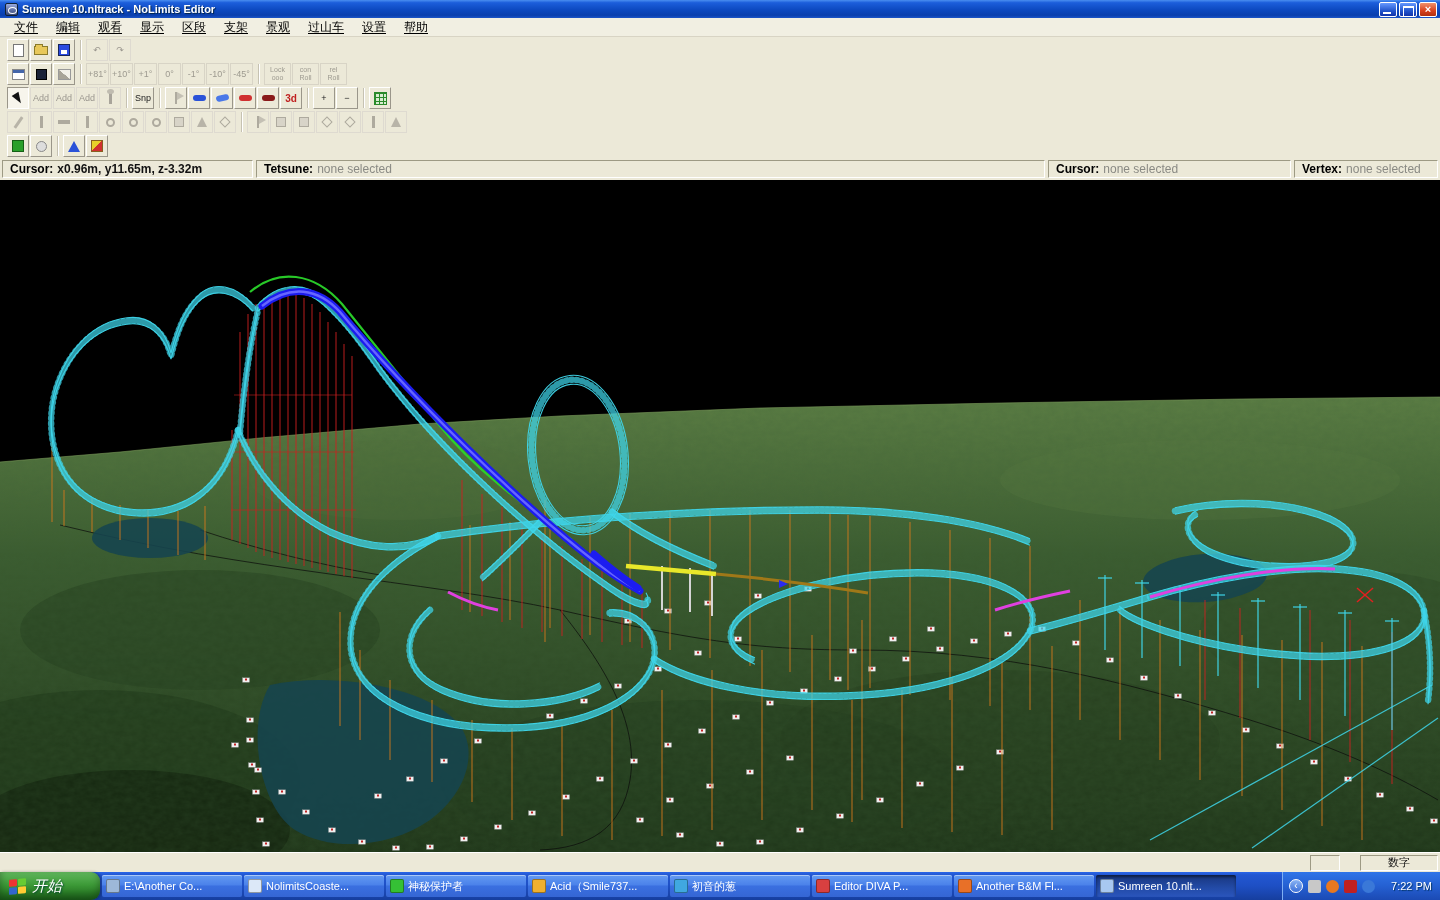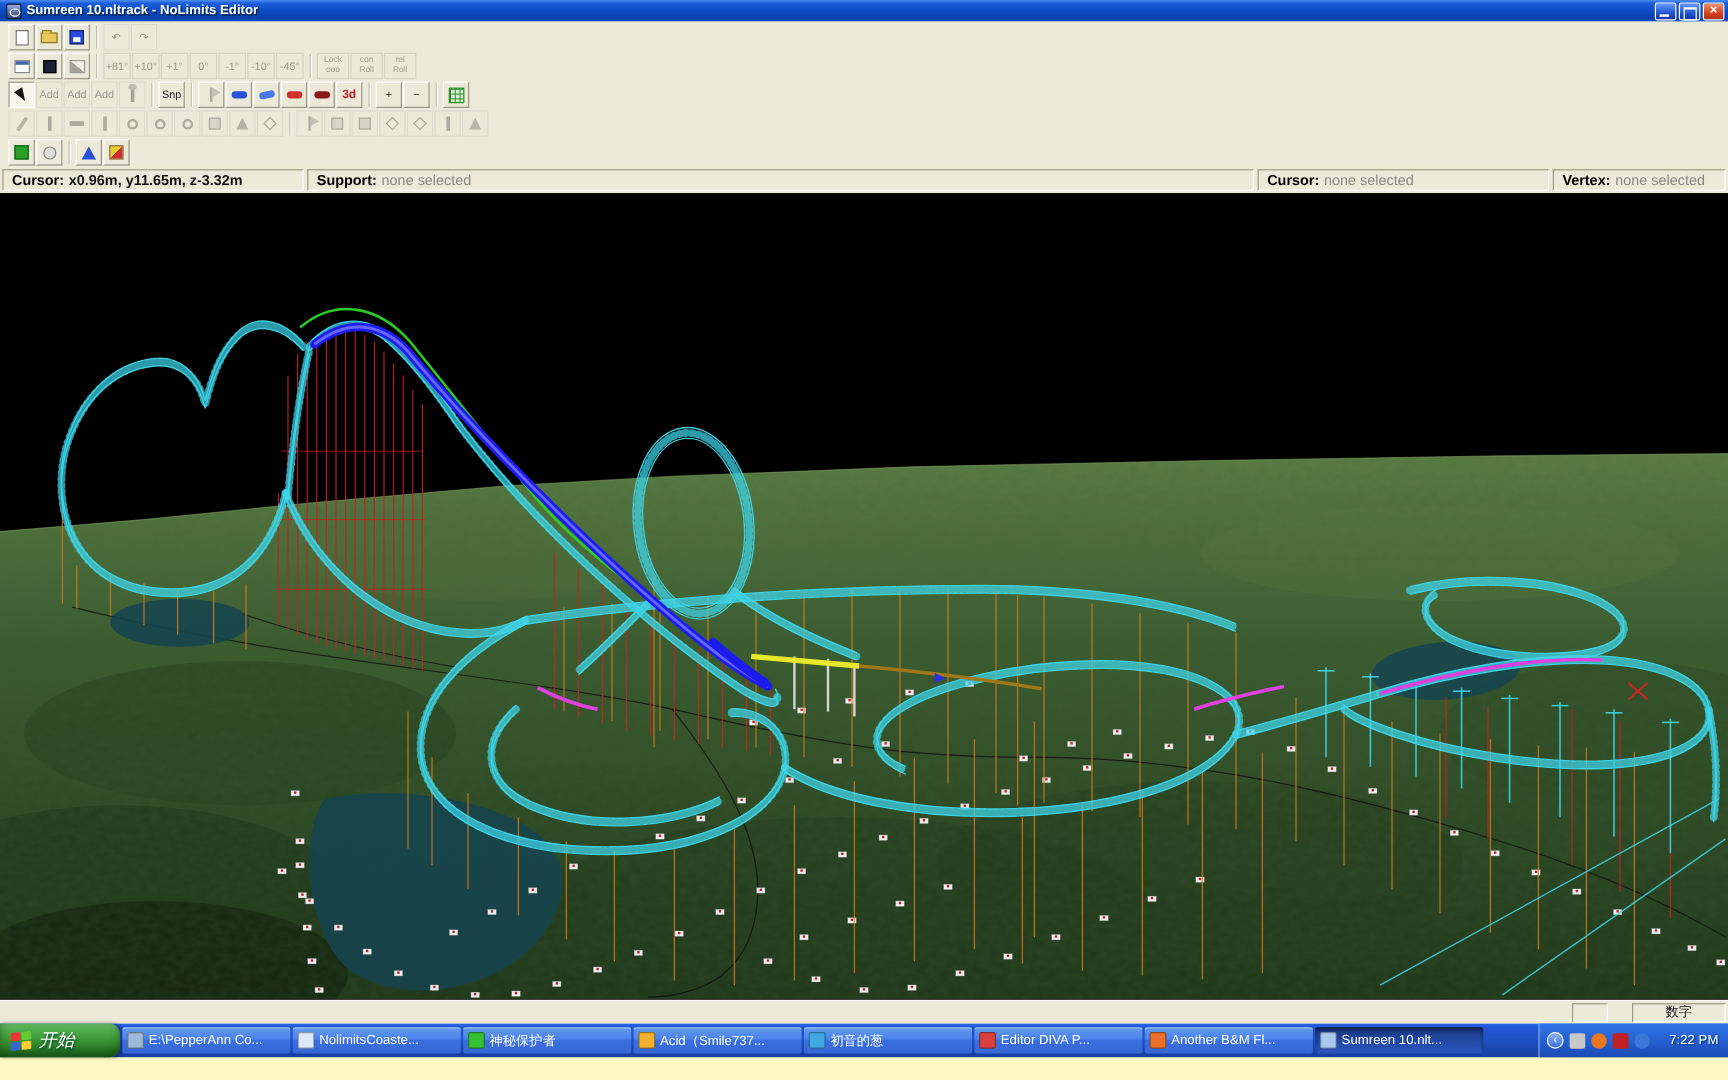--- a/index.html
+++ b/index.html
@@ -2,21 +2,21 @@
 <html style="--c-track: #3fd6ea; --c-drop: #1c1cf0; --c-crest: #2ad42a; --c-lift: #cc2020; --c-support: #d2781c; --c-water: #16444f; --c-selected: #e8e82a; --c-tan: #a07818; --c-magenta: #e040e0;"><head>
 <meta charset="utf-8">
 <style>
 :root{
   --c-track:#3fd6ea; --c-drop:#1c1cf0; --c-crest:#2ad42a; --c-lift:#cc2020;
   --c-support:#d2781c; --c-water:#16444f; --c-selected:#e8e82a; --c-tan:#a07818;
   --c-magenta:#e040e0;
 }
 *{box-sizing:border-box}
 body{margin:0;background:#000;font-family:"Liberation Sans",sans-serif;font-size:11px}
-.screen{position:relative;width:1440px;height:900px;overflow:hidden;background:#fef9c3}
+.screen{position:relative;width:1440px;height:900px;overflow:hidden;background:#ef4444}
 
 
 .titlebar{height:18px;display:flex;align-items:center;justify-content:space-between;
   background:linear-gradient(to bottom,#4a8ef0 0%,#1c5edb 15%,#0d49c0 55%,#0a3fae 85%,#1c55c8 100%);
   color:#fff;padding:0 3px}
 .title-left{display:flex;align-items:center;gap:4px;padding-left:2px}
 .app-icon{width:13px;height:13px;border-radius:2px;background:linear-gradient(#9ad,#347);border:1px solid #123;position:relative}
 .app-icon::after{content:"";position:absolute;left:2px;top:3px;width:7px;height:5px;border:1px solid #fff;border-radius:50%}
 .title-text{font-weight:bold;font-size:11px;text-shadow:1px 1px 1px #024}
 .win-buttons{display:flex;gap:2px}
@@ -147,20 +147,32 @@
       <span class="app-icon"></span>
       <span class="title-text">Sumreen 10.nltrack - NoLimits Editor</span>
     </div>
     <div class="win-buttons">
       <span class="winbtn min"></span>
       <span class="winbtn max"></span>
       <span class="winbtn close">×</span>
     </div>
   </div>
 
+  <div class="menubar">
+    <span class="menu-item">文件</span>
+    <span class="menu-item">编辑</span>
+    <span class="menu-item">观看</span>
+    <span class="menu-item">显示</span>
+    <span class="menu-item">区段</span>
+    <span class="menu-item">支架</span>
+    <span class="menu-item">景观</span>
+    <span class="menu-item">过山车</span>
+    <span class="menu-item">设置</span>
+    <span class="menu-item">帮助</span>
+  </div>
 
   <div class="toolbars">
     <div class="trow">
       <span class="tbtn raised">
           <i class="i i-page"></i>
         </span>
       <span class="tbtn raised">
           <i class="i i-folder"></i>
         </span>
       <span class="tbtn raised">
@@ -327,21 +339,21 @@
         </span>
     </div>
   </div>
 
   <div class="statusbar">
     <div class="spanel" style="width:251px">
       <b>Cursor:</b>
       <span class="sval dark">x0.96m, y11.65m, z-3.32m</span>
     </div>
     <div class="spanel" style="flex:1">
-      <b>Support:</b>
+      <b>Tetsune:</b>
       <span class="sval">none selected</span>
     </div>
     <div class="spanel" style="width:243px">
       <b>Cursor:</b>
       <span class="sval">none selected</span>
     </div>
     <div class="spanel" style="width:144px">
       <b>Vertex:</b>
       <span class="sval">none selected</span>
     </div>
@@ -740,21 +752,21 @@
       <span class="winflag">
           <i class="wf1"></i>
           <i class="wf2"></i>
           <i class="wf3"></i>
           <i class="wf4"></i>
         </span>
       <span class="start-label">开始</span>
     </div>
     <div class="task">
       <span class="ticon" style="background: rgb(157, 184, 216);"></span>
-      <span class="tlabel">E:\PepperAnn Co...</span>
+      <span class="tlabel">E:\Another Co...</span>
     </div>
     <div class="task">
       <span class="ticon" style="background: rgb(220, 232, 248);"></span>
       <span class="tlabel">NolimitsCoaste...</span>
     </div>
     <div class="task">
       <span class="ticon" style="background: rgb(53, 192, 53);"></span>
       <span class="tlabel">神秘保护者</span>
     </div>
     <div class="task">

